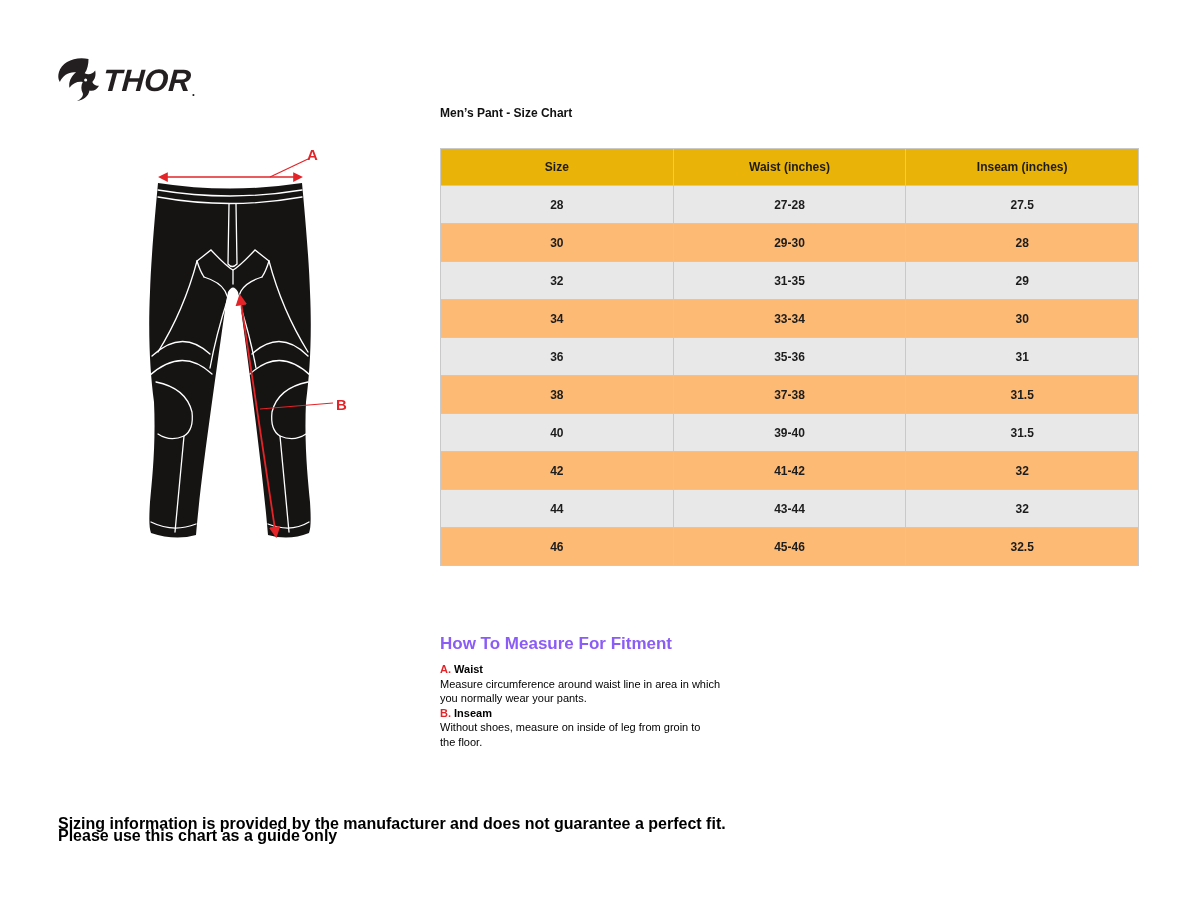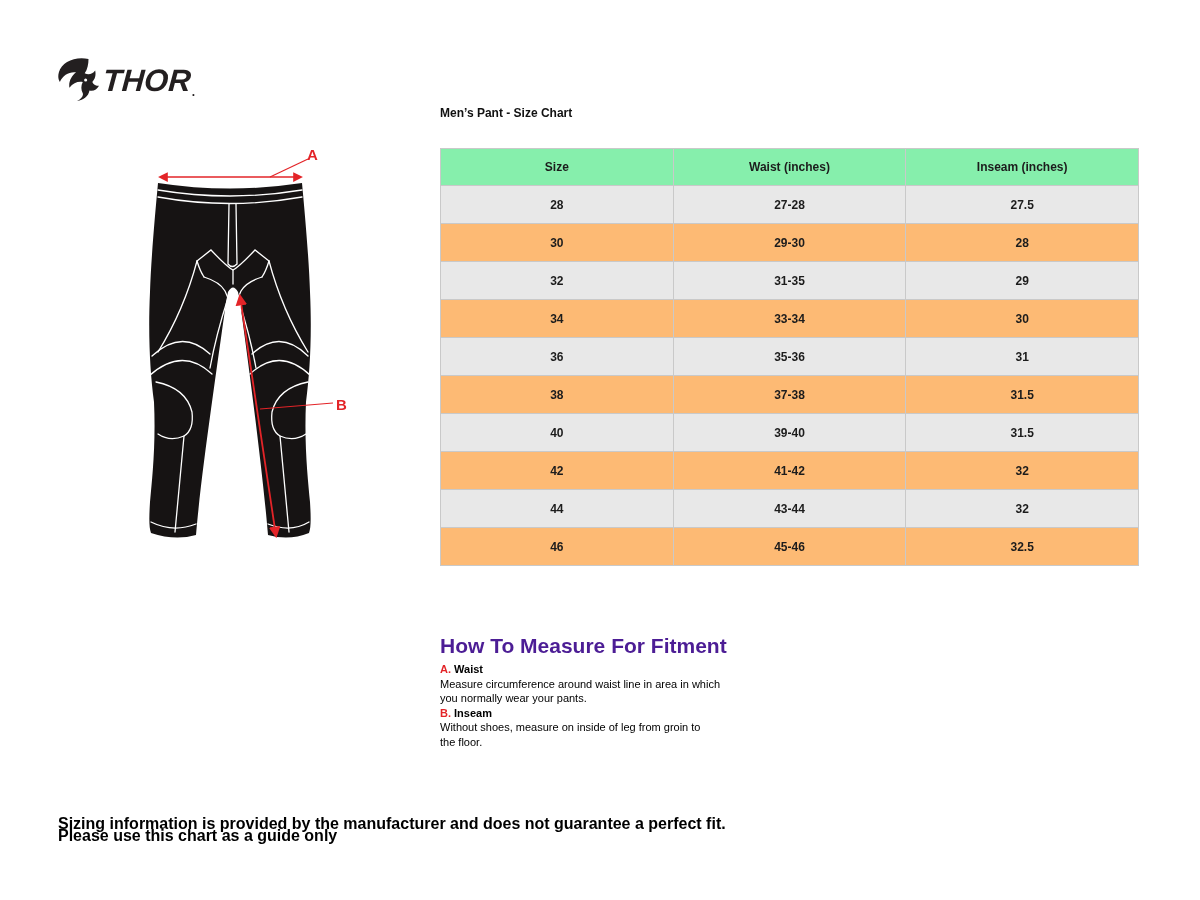--- a/index.html
+++ b/index.html
@@ -25,25 +25,25 @@
   .chart-title { position:absolute; left:440px; top:106px; font-size:12px; font-weight:bold; color:#111; }
 
   table.size-table {
     position:absolute; left:440px; top:148px; width:699px;
     border-collapse:collapse; table-layout:fixed;
     font-size:12px; font-weight:bold; color:#1c1c1c; text-align:center;
   }
   table.size-table th, table.size-table td {
     border:1px solid #c9c9c9; font-weight:bold; padding:0;
   }
-  table.size-table th { height:37px; background:#86efac; }
+  table.size-table th { height:37px; background:#eab308; }
   table.size-table td { height:38px; background:#fdba74; }
   table.size-table tr.stripe td { background:#e8e8e8; }
 
-  .measure-title { position:absolute; left:440px; top:634px; font-size:21px; font-weight:bold; color:#4c1d95; }
+  .measure-title { position:absolute; left:440px; top:634px; font-size:17px; font-weight:bold; color:#8b5cf6; }
   .measure-row { position:absolute; left:440px; top:662px; width:700px; display:flex;flex-direction:column; }
   .measure-item { font-size:11px; line-height:14.5px; color:#000; }
   .measure-item.col-a { width:330px; }
   .measure-item.col-b { width:330px; }
   .measure-label { font-weight:bold; font-size:11px; margin-bottom:0px; }
   .measure-letter { color:#e32428; font-weight:bold; }
   .measure-desc.col-a-text { max-width:292px; }
   .measure-desc.col-b-text { max-width:270px; }
 
   

